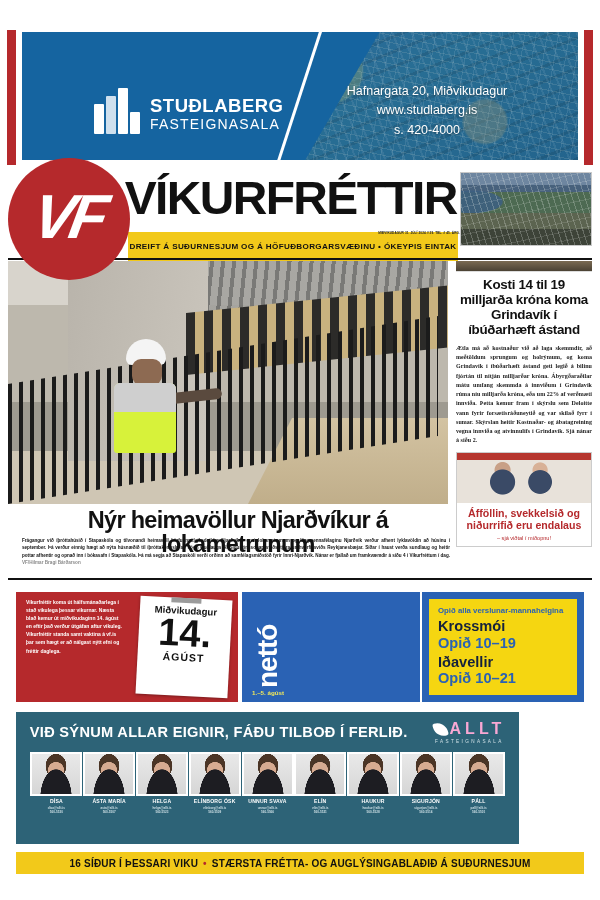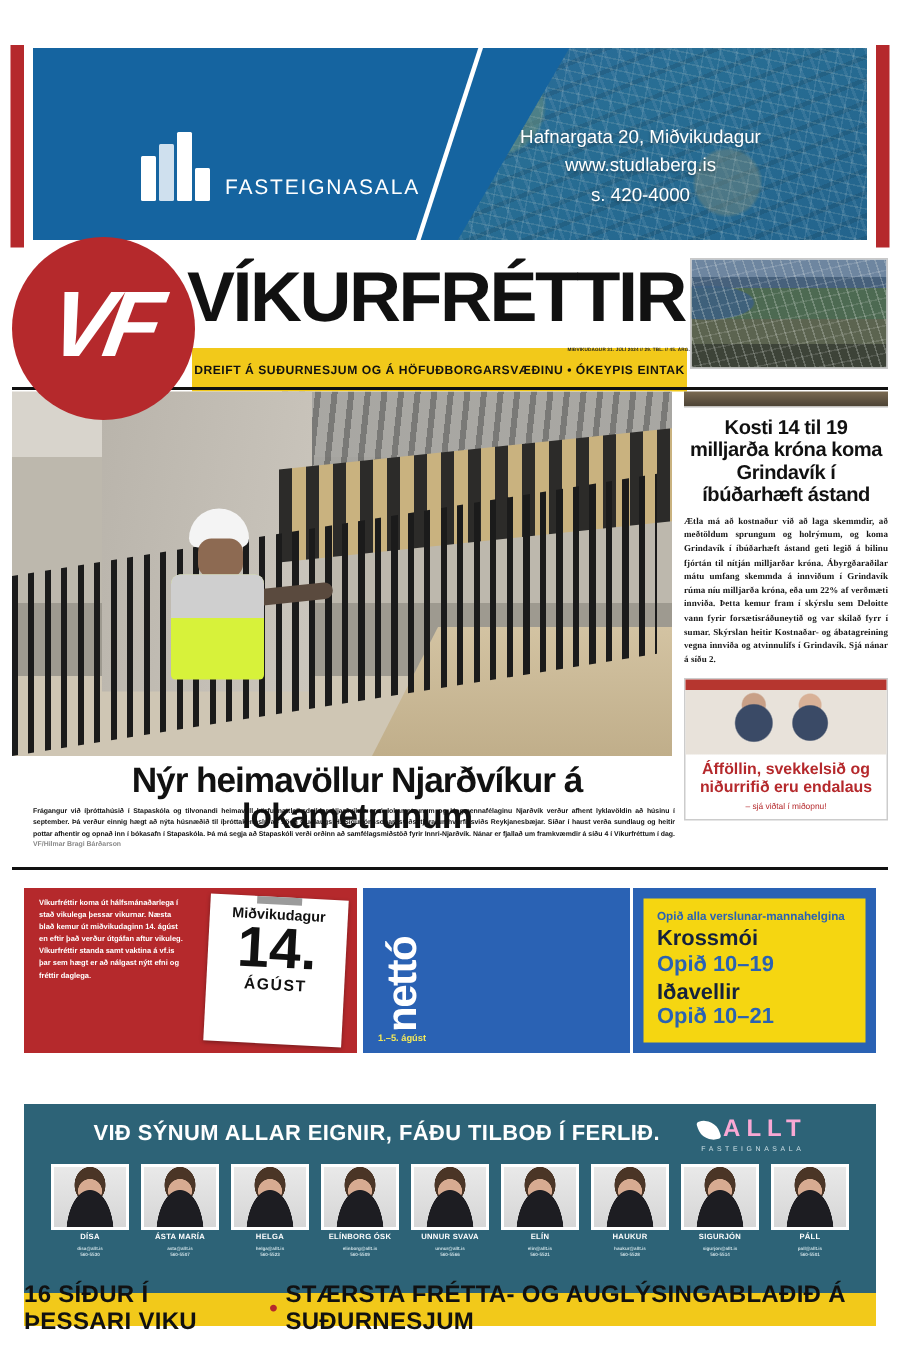--- a/index.html
+++ b/index.html
@@ -258,21 +258,21 @@
   #opid .inner{
     width:100%; height:100%; background:#f5d611; border:1px solid #2a62b4;
     padding:7px 9px;
   }
   #opid .sm{ color:#2a62b4; font-size:7.8px; font-weight:600; line-height:1.2; }
   #opid .nm{ color:#14213d; font-size:14.6px; font-weight:700; line-height:1.12; margin-top:3px;}
   #opid .hr{ color:#2a62b4; font-size:14.6px; font-weight:700; line-height:1.12;}
 
   
   #alltbar{
-    position:absolute; left:16px; top:736px; width:568px; height:132px;
+    position:absolute; left:16px; top:712px; width:503px; height:132px;
     background:#2d6377;
   }
   #alltbar .head{
     height:40px; display:flex; align-items:center; justify-content:center; gap:26px;
   }
   #alltbar .slogan{
     color:#fff; font-size:14.6px; font-weight:800; letter-spacing:.3px;
   }
   #alltbar .blogo{ display:flex; flex-direction:column; align-items:center; }
   #alltbar .blogo .r1{ display:flex; align-items:center; gap:3px; }
@@ -296,21 +296,21 @@
       linear-gradient(180deg,#e9e9e9,#d6d6d6);
   }
   .agent .nm{ color:#fff; font-size:5.1px; font-weight:800; letter-spacing:.2px; margin-top:2px;}
   .agent .em{ color:#cddfe5; font-size:3.1px; font-weight:700; margin-top:1.5px; }
   .agent .ph{ color:#cddfe5; font-size:3.1px; font-weight:700; }
 
   
   #bottombar{
     position:absolute; left:16px; top:852px; width:568px; height:22px;
     background:#f2c91a; display:flex; align-items:center; justify-content:center;
-    color:#111; font-size:16px; font-weight:800; letter-spacing:.2px;margin-top:10px;
+    color:#111; font-size:10px; font-weight:800; letter-spacing:.2px;
   }
   #bottombar .dot{ color:#b5292c; margin:0 5px; }
 </style>
 </head>
 <body>
 
 <div id="page">
 
   <div class="rail rail-l"></div>
   <div class="rail rail-r"></div>
@@ -320,20 +320,21 @@
     <div class="slash"></div>
 
     <div class="sb-logo">
       <div class="sb-bars">
         <i></i>
           <i></i>
           <i></i>
           <i></i>
       </div>
       <div class="sb-txt">
+        <div class="n1">STUÐLABERG</div>
         <div class="n2">FASTEIGNASALA</div>
       </div>
     </div>
 
     <div class="sb-contact">
       <div>Hafnargata 20, Miðvikudagur</div>
       <div>www.studlaberg.is</div>
       <div>s. 420-4000</div>
     </div>
   </div>

